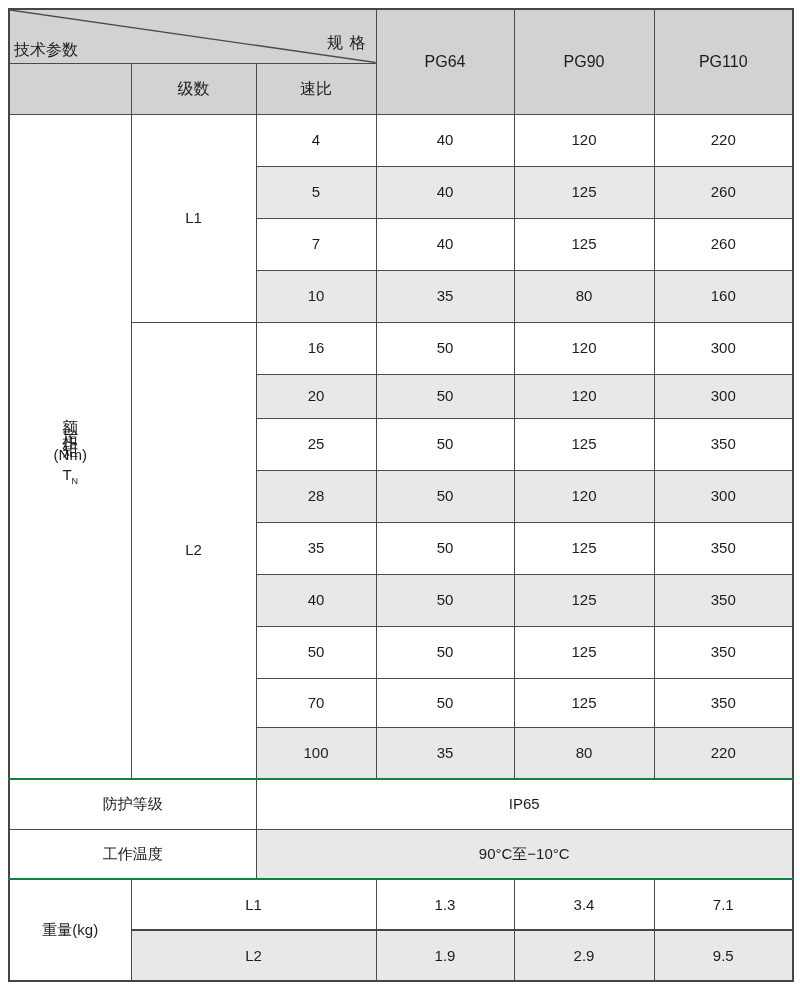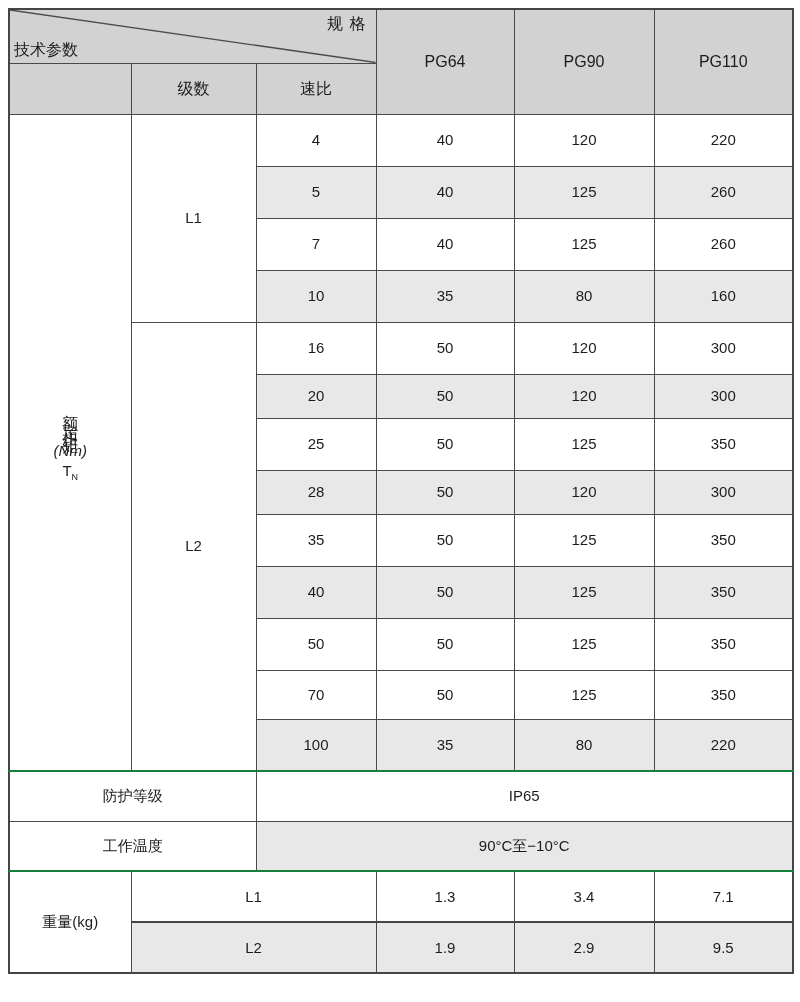--- a/index.html
+++ b/index.html
@@ -20,30 +20,30 @@
   }
   .hdr{background:#d2d2d2;font-size:16px;}
   .stripe{background:#e8e8e9;}
   .graycell{background:#e8e8e9;margin-top:8px;}
   .thick-top td{border-top:2px solid #15803d;}
   tr.wdiv td{border-top:2px solid #454545;}
 
   
   td.corner{position:relative;padding:0;}
   .corner-svg{position:absolute;left:0;top:0;width:100%;height:100%;display:block;}
-  .corner-tr{position:absolute;top:4px;right:9px;font-size:16px;letter-spacing:1px;margin-left:24px;}
+  .corner-tr{position:absolute;top:23px;right:9px;font-size:16px;letter-spacing:1px;margin-left:24px;}
   .corner-bl{position:absolute;left:4px;bottom:3px;font-size:16px;}
 
   
   td.torque-label div.wrap{display:flex;flex-direction:column;align-items:center;justify-content:center;}
   .vtext{
     writing-mode:vertical-lr;text-orientation:upright;
     font-size:16px;letter-spacing:8px;line-height:1;
   }
-  .unit{font-size:15px;margin-top:8px;font-style:italic;}
+  .unit{font-size:15px;margin-top:8px;}
   .tsym{font-size:15px;margin-top:2px;}
   .tsym sub{font-size:9px;}
 </style>
 </head>
 <body>
 
 <div class="page">
 <table class="spec">
   <colgroup>
     <col style="width:122px">
@@ -119,21 +119,21 @@
     <td class="stripe">50</td>
     <td class="stripe">120</td>
     <td class="stripe">300</td>
   </tr>
   <tr style="height:52px">
     <td>25</td>
     <td>50</td>
     <td>125</td>
     <td>350</td>
   </tr>
-  <tr style="height:44px">
+  <tr style="height:52px">
     <td class="stripe">28</td>
     <td class="stripe">50</td>
     <td class="stripe">120</td>
     <td class="stripe">300</td>
   </tr>
   <tr style="height:52px">
     <td>35</td>
     <td>50</td>
     <td>125</td>
     <td>350</td>

